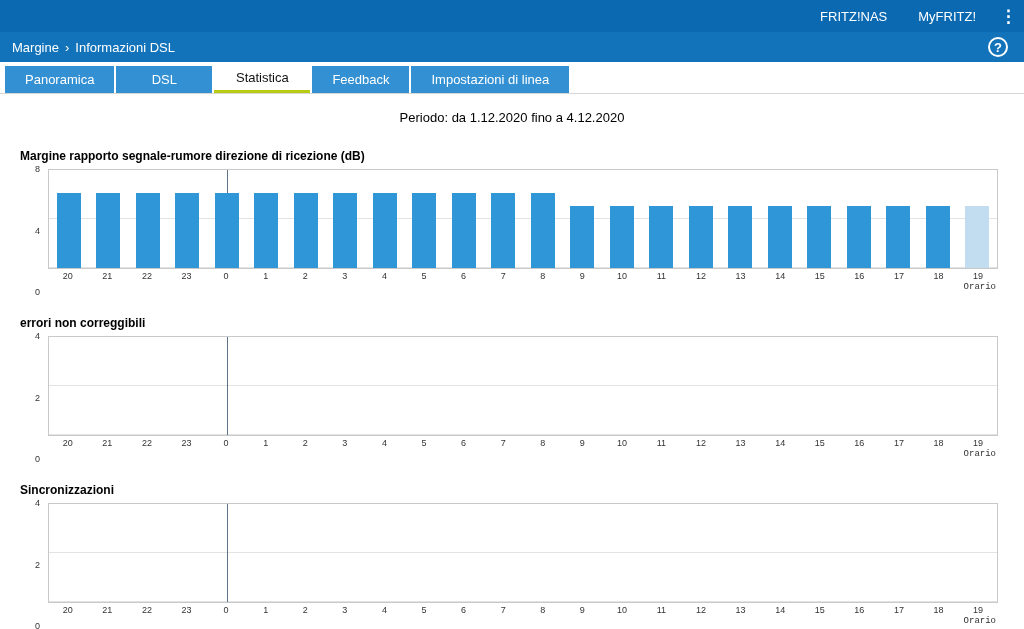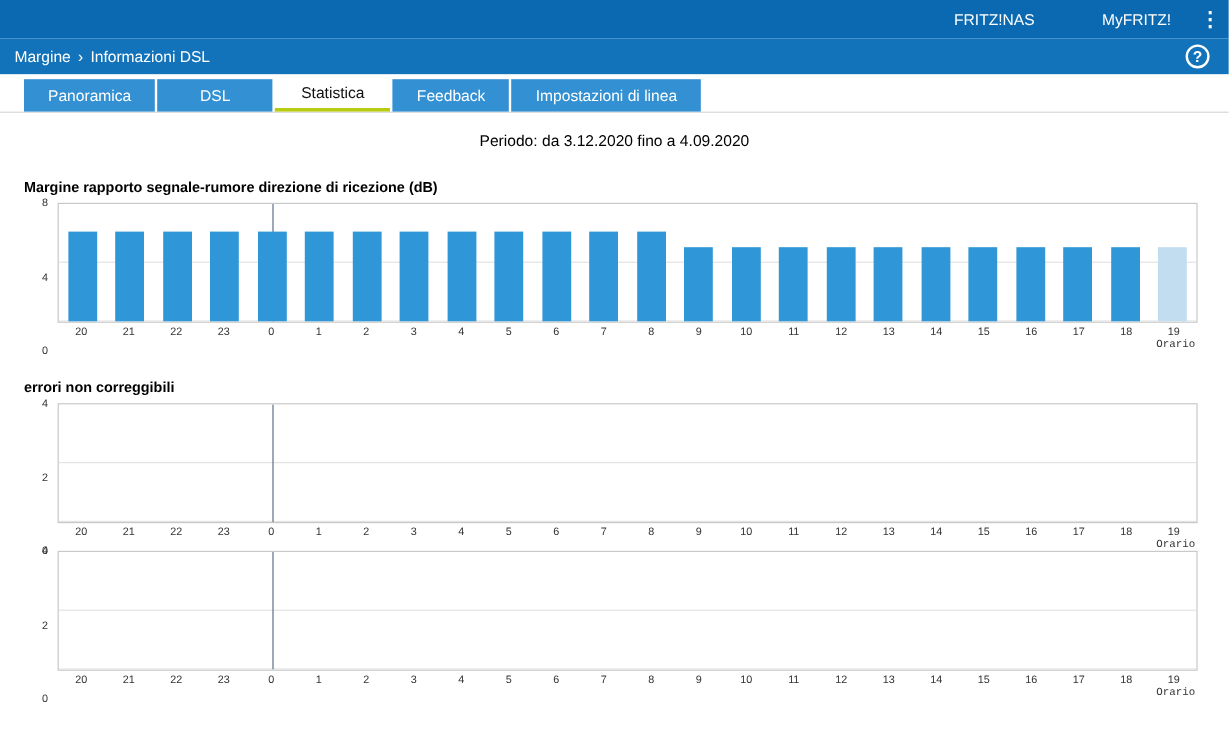--- a/index.html
+++ b/index.html
@@ -14,32 +14,32 @@
     --plot-border:#c9c9c9;
   }
   *{box-sizing:border-box;margin:0;padding:0;}
   html,body{width:1024px;height:629px;overflow:hidden;background:#fff;
     font-family:"Liberation Sans", sans-serif;}
   
   .header{height:32px;background:var(--header-bg);display:flex;align-items:center;
     padding:0 10px;color:#fff;}
   .header .title{font-size:17px;font-weight:bold;letter-spacing:.2px;}
   .header .spacer{flex:1;}
-  .header .hlink{font-size:13px;margin-left:56px;cursor:pointer;}
+  .header .hlink{font-size:13px;margin-left:31px;cursor:pointer;}
   .header .dots{margin-left:24px;font-size:17px;font-weight:bold;cursor:pointer;width:14px;text-align:center;}
   
   .crumbbar{height:30px;background:var(--breadcrumb-bg);display:flex;align-items:center;
     padding:0 12px;color:#fff;font-size:13px;}
   .crumbbar .sep{margin:0 6px;font-size:13px;}
   .crumbbar .spacer{flex:1;}
   .helpcircle{width:20px;height:20px;border:2px solid #fff;border-radius:50%;
     display:flex;align-items:center;justify-content:center;font-size:13px;font-weight:bold;
     cursor:pointer;margin-right:4px;}
   
-  .tabs{background:#fff;display:flex;gap:2px;padding:4px 0 0 20px;border-bottom:1px solid #d6d6d6;height:32px;align-items:flex-end;}
+  .tabs{background:#fff;display:flex;gap:2px;padding:4px 0 0 5px;border-bottom:1px solid #d6d6d6;height:32px;align-items:flex-end;}
   .tab{min-width:96px;text-align:center;padding:0 20px;height:27px;line-height:27px;
     background:var(--tab-bg);color:#fff;font-size:13px;cursor:pointer;white-space:nowrap;}
   .tab.active{background:#fff;color:#111;line-height:24px;border-bottom:3px solid var(--tab-active-underline);}
   
   .period{margin-top:16px;text-align:center;font-size:13px;color:#000;}
   .chart{margin-top:0;padding-left:12px;}
   .chart .ctitle{font-size:12px;font-weight:bold;color:#000;margin:24px 0 6px 8px;}
   .chartbody{position:relative;margin:0 26px 0 36px;}
   .plot{position:relative;height:100px;border:1px solid var(--plot-border);background:#fff;overflow:hidden;}
   .gridline{position:absolute;left:0;right:0;height:1px;background:var(--grid);}
@@ -73,21 +73,21 @@
 </div>
 
 <div class="tabs">
   <div class="tab">Panoramica</div>
   <div class="tab">DSL</div>
   <div class="tab active">Statistica</div>
   <div class="tab">Feedback</div>
   <div class="tab">Impostazioni di linea</div>
 </div>
 
-<div class="period">Periodo: da 3.12.2020 fino a 4.09.2020</div>
+<div class="period">Periodo: da 1.12.2020 fino a 4.12.2020</div>
 
 <div class="chart">
   <div class="ctitle">Margine rapporto segnale-rumore direzione di ricezione (dB)</div>
   <div class="chartbody">
     <div class="yaxis">
         <div class="ytick" style="bottom: 0%;">0</div>
         <div class="ytick" style="bottom: 50%;">4</div>
         <div class="ytick" style="bottom: 100%;">8</div>
       </div>
     <div class="plot">
@@ -264,20 +264,21 @@
         <div class="xlab">16</div>
         <div class="xlab">17</div>
         <div class="xlab">18</div>
         <div class="xlab">19</div>
       </div>
     <div class="orario">Orario</div>
   </div>
 </div>
 
 <div class="chart">
+  <div class="ctitle">Sincronizzazioni</div>
   <div class="chartbody">
     <div class="yaxis">
         <div class="ytick" style="bottom: 0%;">0</div>
         <div class="ytick" style="bottom: 50%;">2</div>
         <div class="ytick" style="bottom: 100%;">4</div>
       </div>
     <div class="plot">
         <div class="gridline" style="bottom: 0%;"></div>
         <div class="gridline" style="bottom: 50%;"></div>
         <div class="gridline" style="bottom: 100%;"></div>

